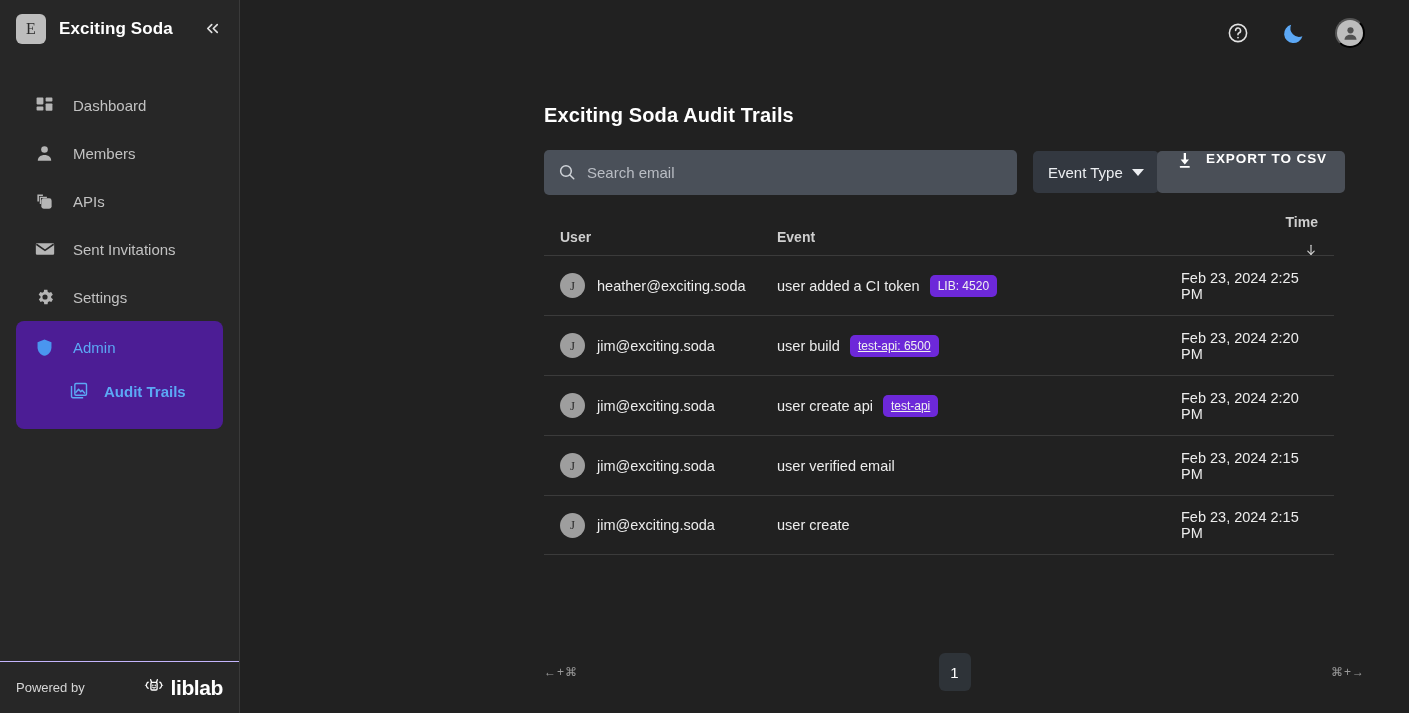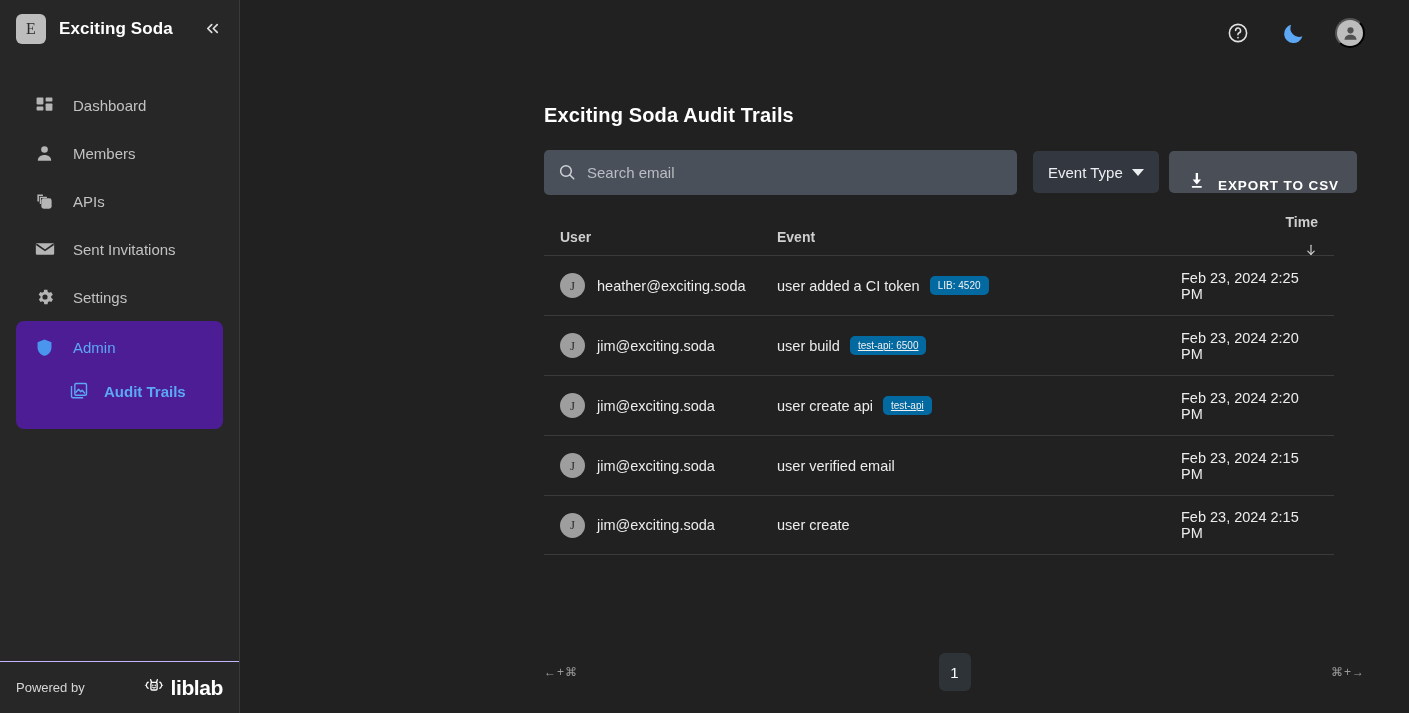--- a/index.html
+++ b/index.html
@@ -228,33 +228,33 @@
   }
   .caret {
     width: 0; height: 0;
     border-left: 6px solid transparent;
     border-right: 6px solid transparent;
     border-top: 7px solid #eceef1;
   }
 
   .export-btn {
     position: absolute;
-    right: 52px;
+    right: 64px;
     top: 0;
     height: 42px;
     background: #4a4f57;
     border: none;
     border-radius: 5px;
     color: #ffffff;
     font-size: 13.5px;
     font-weight: bold;
     letter-spacing: .9px;
     padding: 0 18px;
     display: flex;
-    align-items: flex-end;
+    align-items: flex-start;
     gap: 12px;
     cursor: pointer;
     font-family: "Liberation Sans", sans-serif;
   }
 
   
   .table { margin-top: 26px; width: 790px; }
 
   .t-head {
     display: flex;
@@ -287,24 +287,24 @@
     width: 25px; height: 25px; border-radius: 50%;
     background: #9e9e9e;
     color: #2e2e2e;
     display: flex; align-items: center; justify-content: center;
     font-size: 13px;
     flex: 0 0 25px;
     font-family: "Liberation Serif", serif;
   }
   .event-cell { display: flex; align-items: center; gap: 10px; }
   .chip {
-    background: #0369a1;
+    background: #6d28d9;
     border-radius: 5px;
     padding: 4px 8px;
-    font-size: 10px;
+    font-size: 12px;
     color: #f0f0f0;
     white-space: nowrap;
   }
   .chip.link { text-decoration: underline; cursor: pointer; }
   .time-cell { color: #ececec; }
 
   
   .pagination {
     position: absolute;
     left: 304px;

